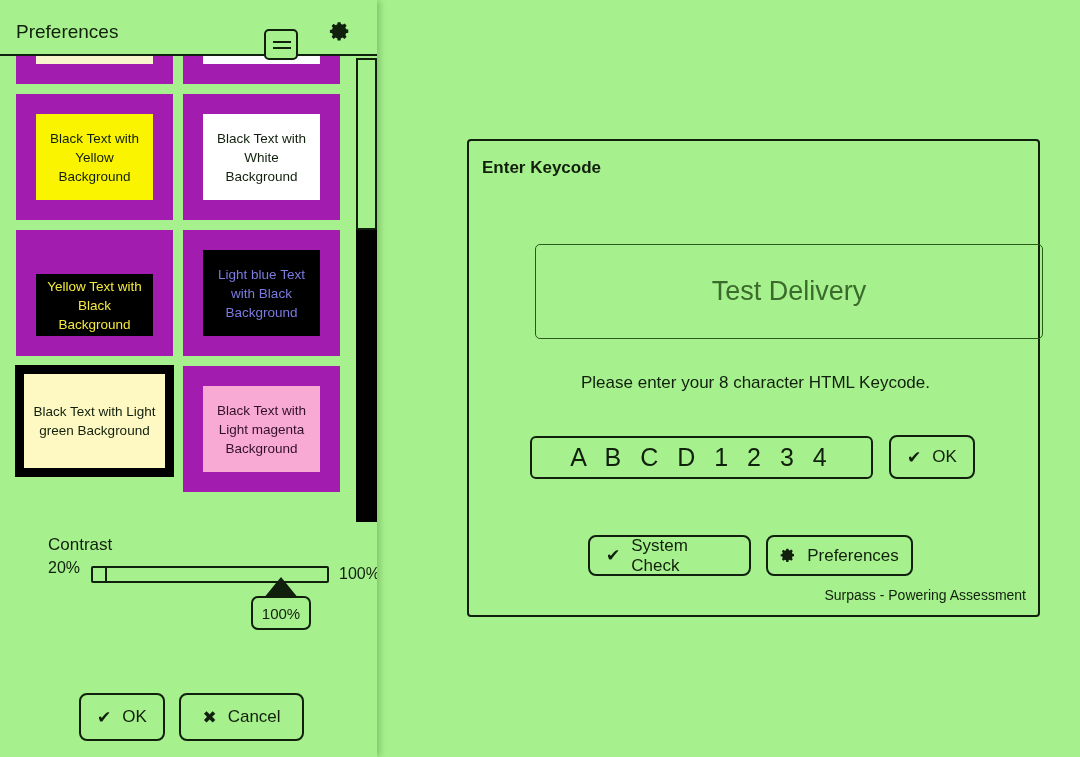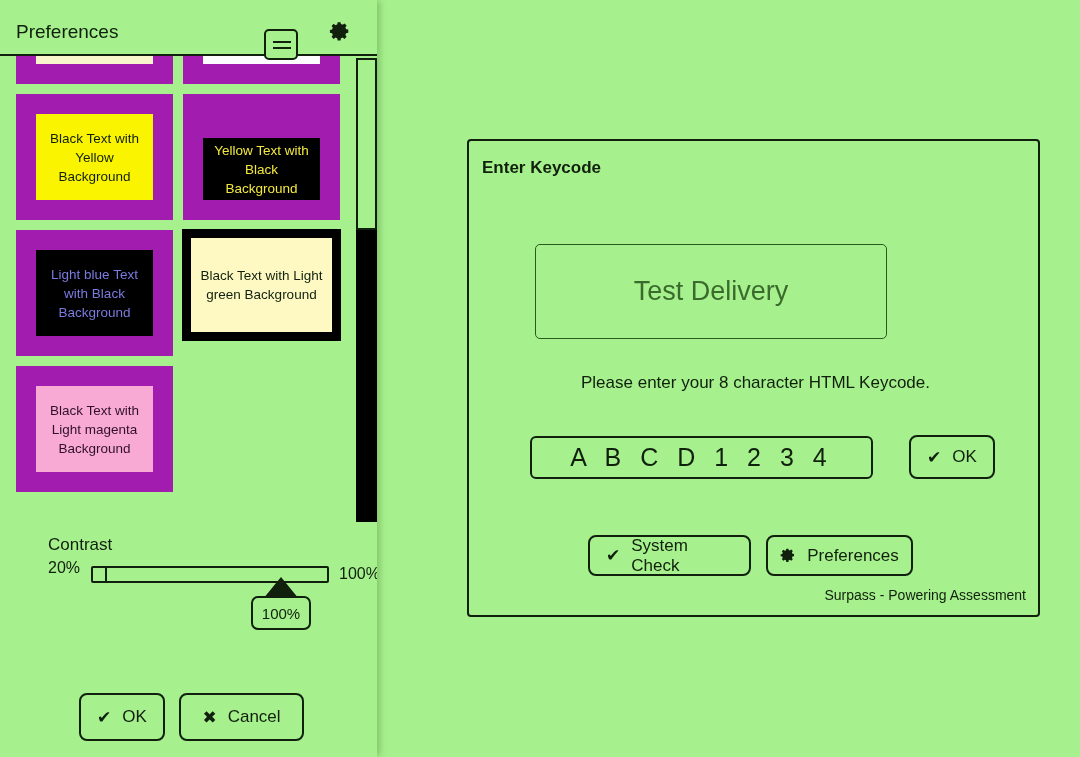--- a/index.html
+++ b/index.html
@@ -267,21 +267,21 @@
     left: 13px;
     top: 17px;
     font-size: 17px;
     font-weight: bold;
     color: #10200c;
   }
   #test-delivery-box {
     position: absolute;
     left: 66px;
     top: 103px;
-    width: 352px;
+    width: 508px;
     height: 95px;
     border: 1.5px solid #2a5a1c;
     border-radius: 5px;
     box-sizing: border-box;
     display: flex;
     align-items: center;
     justify-content: center;
   }
   #test-delivery-text {
     font-size: 27px;
@@ -295,21 +295,21 @@
     text-align: center;
     font-size: 17px;
     color: #10200c;
   }
   #keycode-row {
     position: absolute;
     left: 61px;
     top: 294px;
     display: flex;
     align-items: center;
-    gap: 36px;
+    gap: 16px;
   }
   #keycode-input {
     width: 343px;
     height: 43px;
     border: 2px solid #10200c;
     border-radius: 6px;
     background: #a6f08d;
     box-sizing: border-box;
     display: flex;
     align-items: center;
@@ -359,20 +359,25 @@
     <div id="swatch-grid">
         <div class="swatch">
           <div class="swatch-inner" style="background: rgb(248, 245, 204); color: rgb(32, 32, 10); align-items: flex-start;"></div>
         </div>
         <div class="swatch">
           <div class="swatch-inner" style="background: rgb(252, 252, 255); color: rgb(65, 65, 156); align-items: flex-start;"></div>
         </div>
         <div class="swatch">
           <div class="swatch-inner" style="background: rgb(251, 244, 0); color: rgb(16, 32, 12);">
             <span>Black Text with Yellow Background</span>
+          </div>
+        </div>
+        <div class="swatch">
+          <div class="swatch-inner" style="background: rgb(255, 255, 255); color: rgb(16, 32, 12);">
+            <span>Black Text with White Background</span>
           </div>
         </div>
         <div class="swatch">
           <div class="swatch-inner" style="background: rgb(0, 0, 0); color: rgb(243, 233, 62); margin-top: 24px;">
             <span>Yellow Text with Black Background</span>
           </div>
         </div>
         <div class="swatch">
           <div class="swatch-inner" style="background: rgb(0, 0, 0); color: rgb(123, 123, 224);">
             <span>Light blue Text with Black Background</span>

